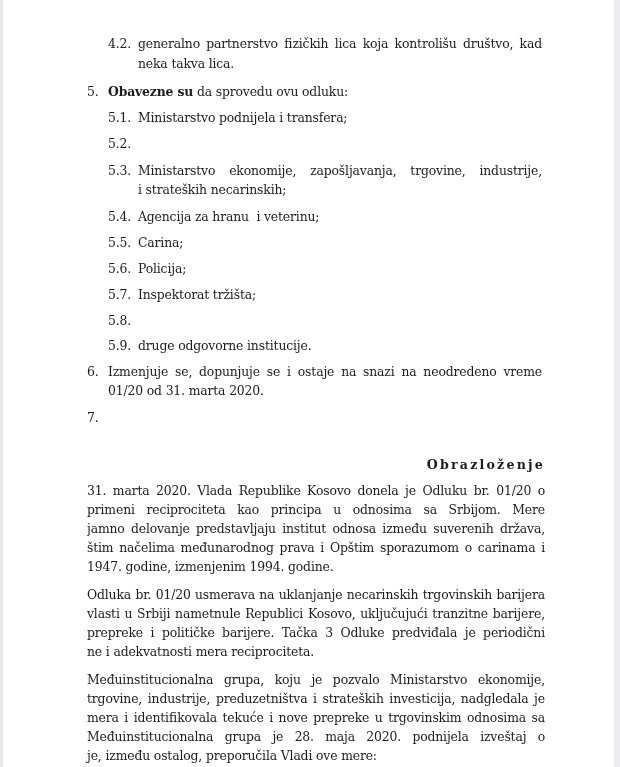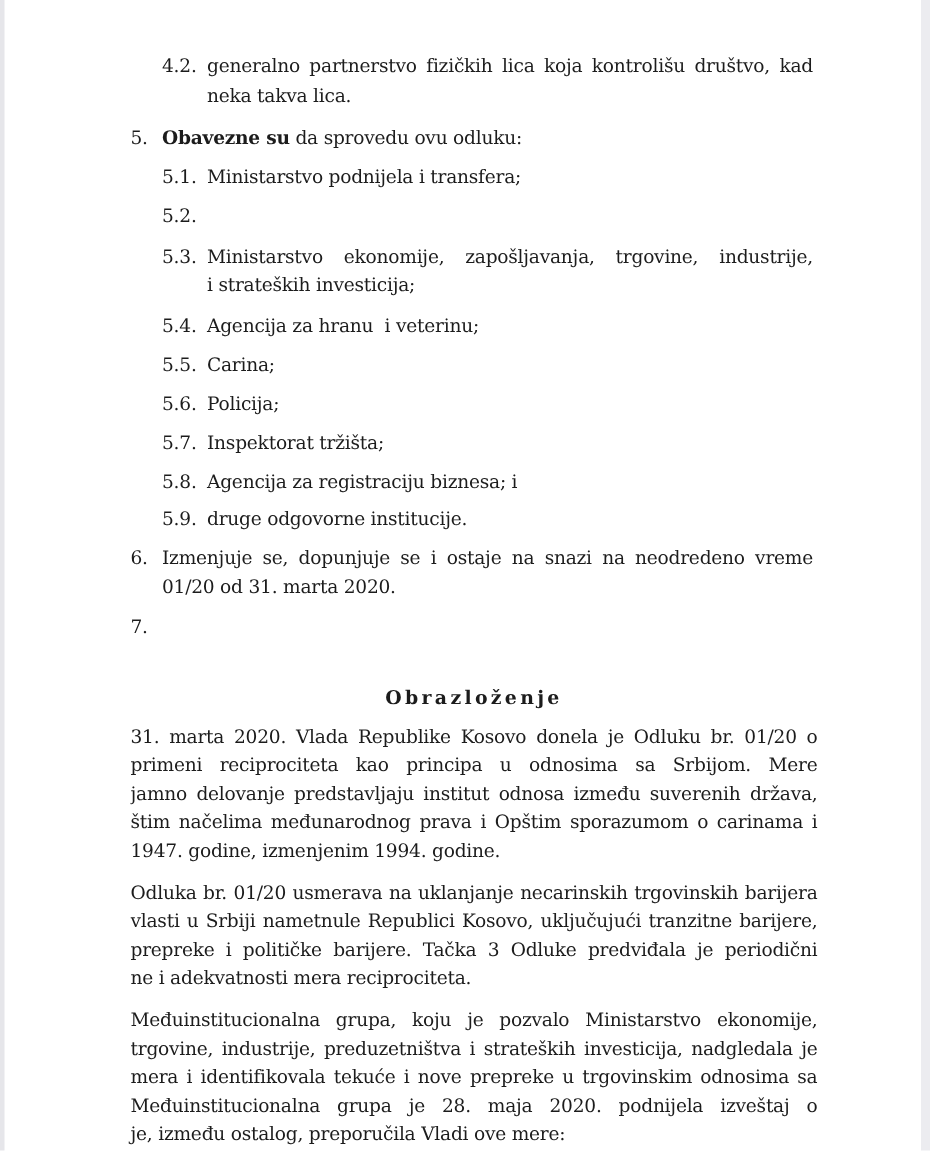--- a/index.html
+++ b/index.html
@@ -17,21 +17,21 @@
     font-size: 12.4px; line-height: 19.6px;
     letter-spacing: -0.15px;
   }
   .sub-num { position: absolute; left: 108px; }
   .sub-text { position: absolute; left: 138px; width: 404px; text-align: justify; }
   .main-num { position: absolute; left: 87px; }
   .main-text { position: absolute; left: 108px; width: 434px; text-align: justify; }
   .para { position: absolute; left: 87px; width: 458px; text-align: justify; }
   .bold { font-weight: bold; }
   .heading {
-    position: absolute; left: 87px; width: 458px; text-align: center;
+    position: absolute; left: 87px; width: 458px; text-align: right;
     font-weight: bold; letter-spacing: 2.2px; font-size: 12.6px;
   }
   .j-last::after { content: ""; display: inline-block; width: 100%; }
 </style>
 </head>
 <body>
 
 <div class="edge-left"></div>
 <div class="edge-right"></div>
 
@@ -44,36 +44,35 @@
   <span class="main-num" style="top:82px">5.</span>
   <div class="main-text" style="top:82px"><span class="bold">Obavezne su</span><span> da sprovedu ovu odluku:</span></div>
 
   <span class="sub-num" style="top:108px">5.1.</span>
   <div class="sub-text" style="top:108px">Ministarstvo podnijela i transfera;</div>
 
   <span class="sub-num" style="top:134px">5.2.</span>
 
   <span class="sub-num" style="top:161px">5.3.</span>
   <div class="sub-text j-last" style="top:161px; height:20px; overflow:hidden">Ministarstvo ekonomije, zapošljavanja, trgovine, industrije, preduzetništva</div>
-  <div class="sub-text" style="top:180px">i strateških investicija;</div>
+  <div class="sub-text" style="top:180px">i strateških necarinskih;</div>
 
   <span class="sub-num" style="top:207px">5.4.</span>
   <div class="sub-text" style="top:207px; white-space:pre">Agencija za hranu  i veterinu;</div>
 
   <span class="sub-num" style="top:233px">5.5.</span>
   <div class="sub-text" style="top:233px">Carina;</div>
 
   <span class="sub-num" style="top:259px">5.6.</span>
   <div class="sub-text" style="top:259px">Policija;</div>
 
   <span class="sub-num" style="top:285px">5.7.</span>
   <div class="sub-text" style="top:285px">Inspektorat tržišta;</div>
 
   <span class="sub-num" style="top:311px">5.8.</span>
-  <div class="sub-text" style="top:311px">Agencija za registraciju biznesa; i</div>
 
   <span class="sub-num" style="top:336px">5.9.</span>
   <div class="sub-text" style="top:336px">druge odgovorne institucije.</div>
 
   <span class="main-num" style="top:362px">6.</span>
   <div class="main-text j-last" style="top:362px; height:20px; overflow:hidden">Izmenjuje se, dopunjuje se i ostaje na snazi na neodredeno vreme Odluka br.</div>
   <div class="main-text" style="top:381px">01/20 od 31. marta 2020.</div>
 
   <span class="main-num" style="top:408px">7.</span>
 

